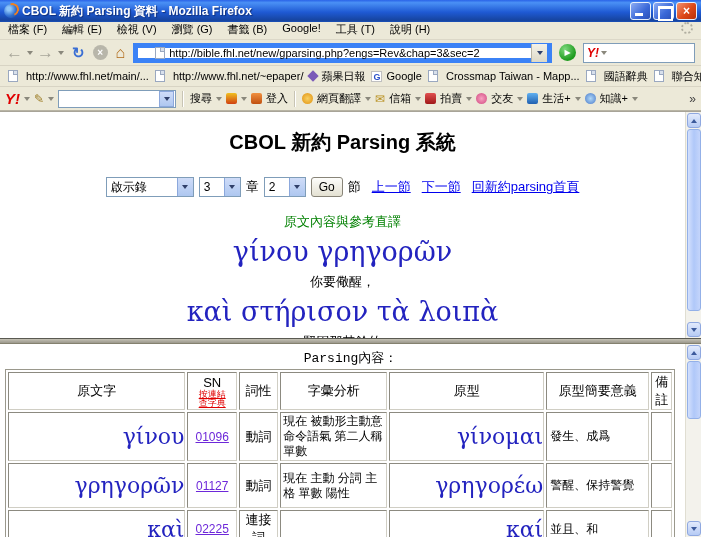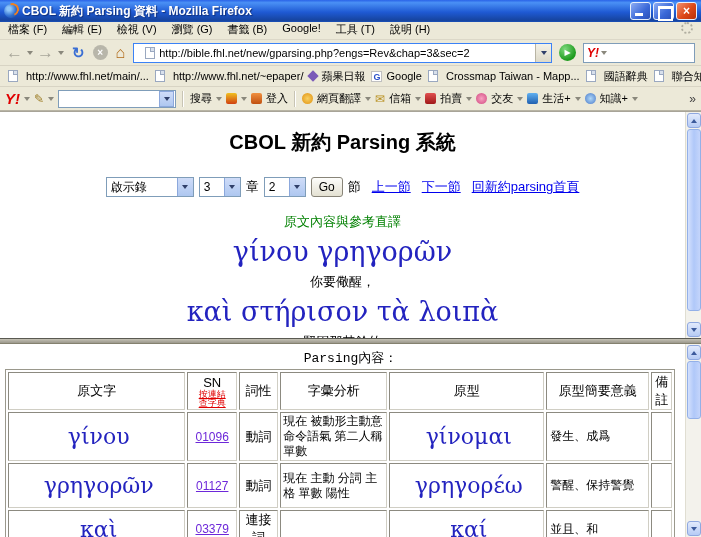--- a/index.html
+++ b/index.html
@@ -25,21 +25,21 @@
   .throbber { margin-left:auto; width:12px; height:12px; border-radius:50%; border:2px dotted #b0aea0; }
 
   
   .navbar { height:26px; background:#ece9d8; border-bottom:1px solid #d8d4c4; display:flex; align-items:center; gap:4px; padding:0 6px; }
   .nav-arrow { font-size:17px; font-weight:bold; color:#a8a69a; line-height:1; }
   .tri-down { width:0; height:0; border-left:3px solid transparent; border-right:3px solid transparent; border-top:4px solid #8a887c; }
   .tri-down.dark { border-top-color:#30406a; }
   .reload { font-size:15px; font-weight:bold; color:#3b6fd4; line-height:1; margin-left:4px; }
   .stop { width:15px; height:15px; border-radius:50%; background:#b8b6aa; color:#fff; font-size:10px; font-weight:bold; text-align:center; line-height:15px; margin-left:4px; }
   .home { font-size:16px; color:#b06a18; line-height:1; margin:0 4px; }
-  .urlbox { flex:1; height:20px; background:#fff; border:1px solid #3b82f6; display:flex; align-items:center; padding-left:11px; min-width:0; }
+  .urlbox { flex:1; height:20px; background:#fff; border:5px solid #3b82f6; display:flex; align-items:center; padding-left:17px; min-width:0; }
   .page-ico { width:10px; height:12px; background:#fff; border:1px solid #9aa8c0; position:relative; flex:0 0 auto; margin-right:4px; }
   .page-ico::after { content:""; position:absolute; right:0; top:0; width:3px; height:3px; background:#d8e0ec; border-left:1px solid #9aa8c0; border-bottom:1px solid #9aa8c0; }
   .url-text { font-size:11px; color:#000; white-space:nowrap; overflow:hidden; flex:1; }
   .url-drop { width:16px; height:18px; background:linear-gradient(#f4f2e8,#ddd9c8); border-left:1px solid #b8b4a4; display:flex; align-items:center; justify-content:center; flex:0 0 auto; }
   .go-btn { width:17px; height:17px; border-radius:50%; background:radial-gradient(circle at 35% 30%, #7cd87c, #1e9a1e 70%); color:#fff; font-size:8px; text-align:center; line-height:17px; margin:0 3px; flex:0 0 auto; }
   .ysearch { width:112px; height:20px; background:#fff; border:1px solid #7f9db9; display:flex; align-items:center; padding:0 3px; gap:2px; flex:0 0 auto; }
   .ylogo { color:#e00000; font-weight:bold; font-style:italic; font-size:12px; }
 
   
   .bookmarksbar { height:21px; background:#ece9d8; border-bottom:1px solid #d8d4c4; display:flex; align-items:center; gap:6px; padding:0 8px; font-size:11px; }
@@ -85,21 +85,21 @@
   .sb-thumb { position:absolute; left:1px; width:14px; background:linear-gradient(90deg,#d3e0fd 0%,#b0c8f9 50%,#c4d5fb 100%); border:1px solid #93b0e8; border-radius:3px; }
   .thumb-top { top:17px; height:182px; }
   .thumb-bottom { top:17px; height:58px; }
 
   
   .parsing-heading { text-align:center; font-size:13px; padding-top:5px;font-family:Liberation Mono, monospace; }
   table.parsing { border-spacing:2px; margin:2px 0 0 5px; border:1px solid #9a988c; background:#fff; table-layout:fixed; width:670px; }
   table.parsing th, table.parsing td { border:1px solid; border-color:#8c8a80 #d0cec4 #d0cec4 #8c8a80; background:#fff; overflow:hidden; }
   th { font-weight:normal; font-size:13px; height:32px; text-align:center; }
   .c-word { width:172px; } .c-sn { width:48px; } .c-pos { width:38px; } .c-ana { width:104px; } .c-lem { width:150px; } .c-mean { width:100px; } .c-note { width:20px; }
-  td.greek { font-family:"DejaVu Serif", serif; font-size:22px; color:#2323bf; padding-left:4px; text-align:center; }
+  td.greek { font-family:"DejaVu Serif", serif; font-size:22px; color:#2323bf; padding-left:4px; text-align:right; }
   td.sn { text-align:center; font-size:12px; }
   td.sn a, .sn-link { color:#6d28d9; text-decoration:underline; }
   td.pos { text-align:center; font-size:13px; }
   td.ana { font-size:12px; text-align:left; padding:1px 2px; line-height:1.25; }
   td.mean { font-size:12px; text-align:left; padding-left:3px; }
   .row1 td { height:46px; } .row2 td { height:45px; } .row3 td { height:34px; }
   .sn-note { display:block; color:#e00000; font-size:9px; line-height:9px; text-decoration:underline; }
   .sn-head { font-size:13px; }
 </style>
 </head>
@@ -305,21 +305,21 @@
         <td class="greek">γρηγορῶν</td>
         <td class="sn"><a class="sn-link">01127</a></td>
         <td class="pos">動詞</td>
         <td class="ana">現在 主動 分詞 主格 單數 陽性</td>
         <td class="greek">γρηγορέω</td>
         <td class="mean">警醒、保持警覺</td>
         <td></td>
       </tr>
       <tr class="row3">
         <td class="greek">καὶ</td>
-        <td class="sn"><a class="sn-link">03379</a></td>
+        <td class="sn"><a class="sn-link">02225</a></td>
         <td class="pos">連接詞</td>
         <td class="ana"></td>
         <td class="greek">καί</td>
         <td class="mean">並且、和</td>
         <td></td>
       </tr>
 
     </tbody>
       </table>
     <div class="vscroll">

